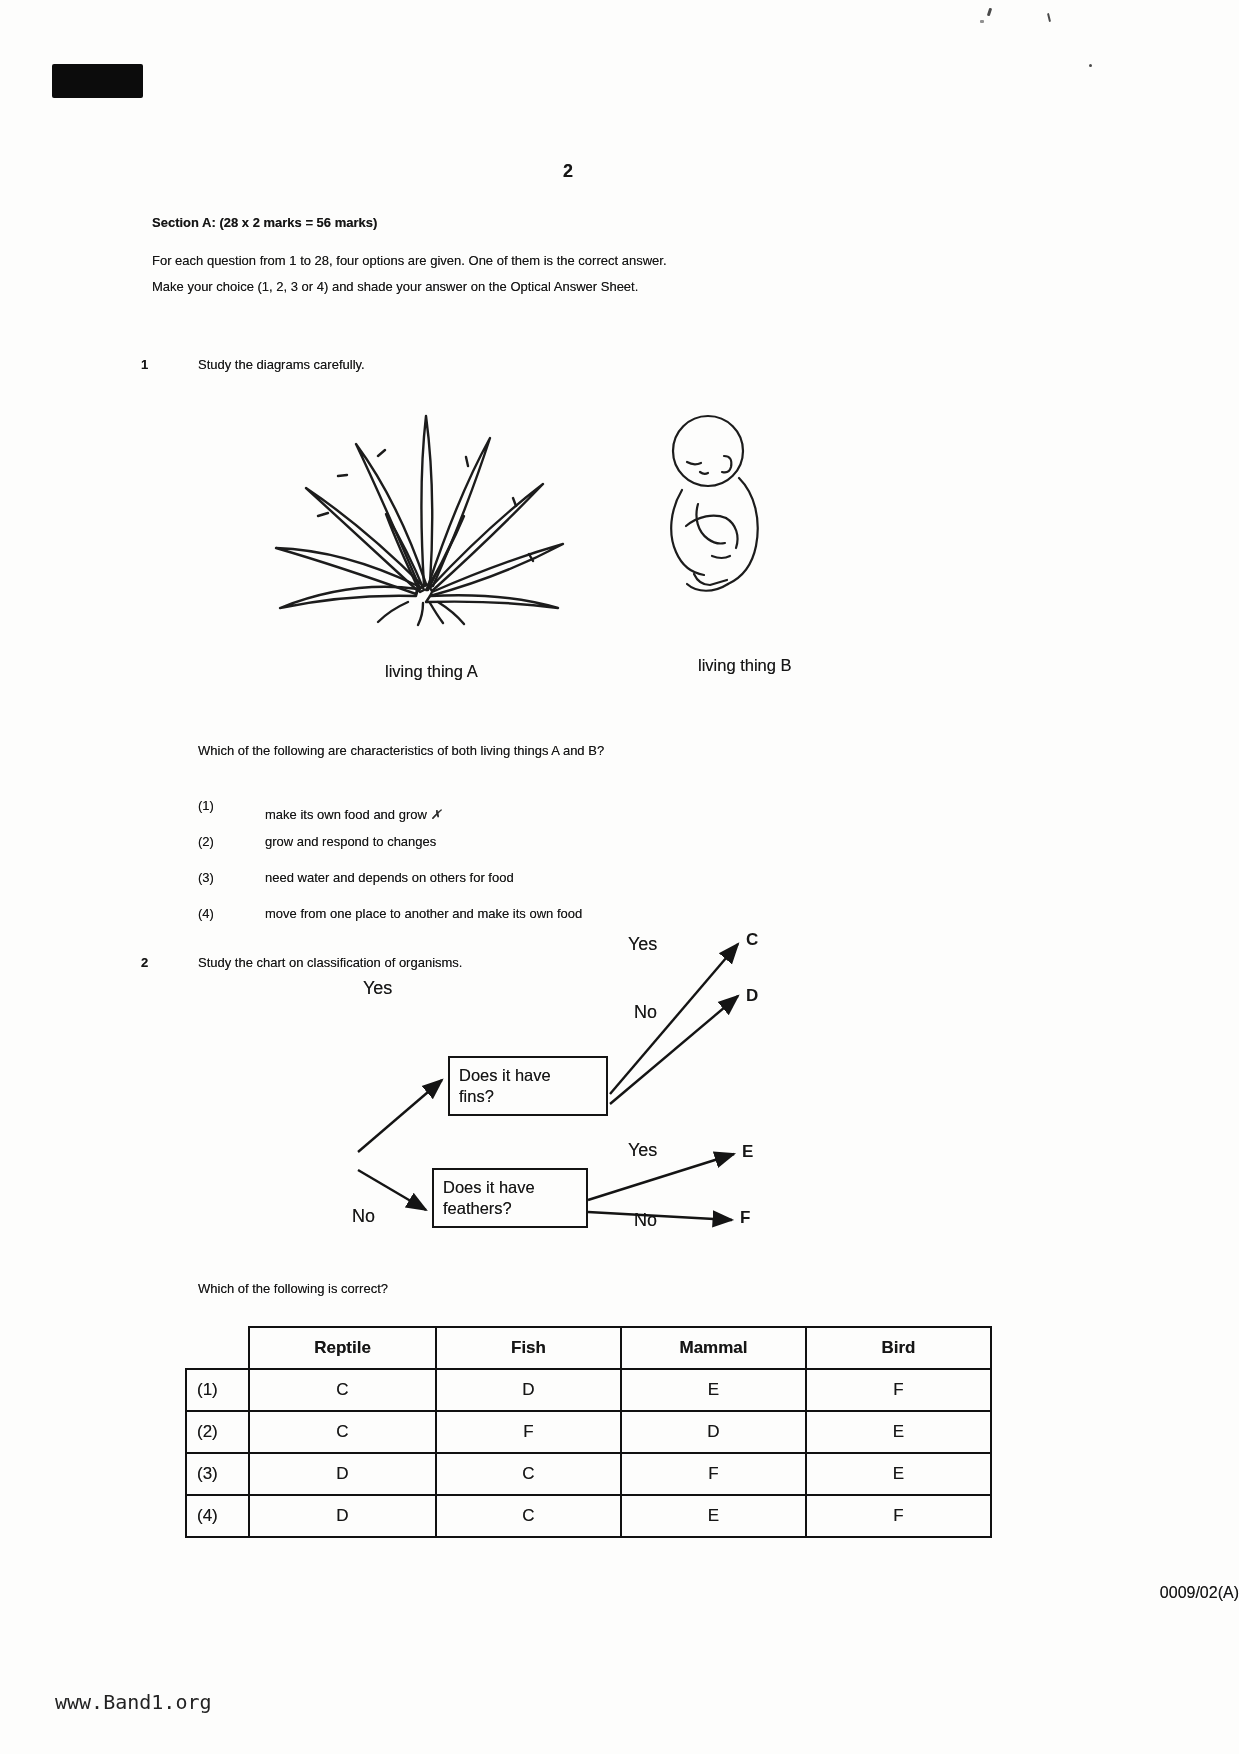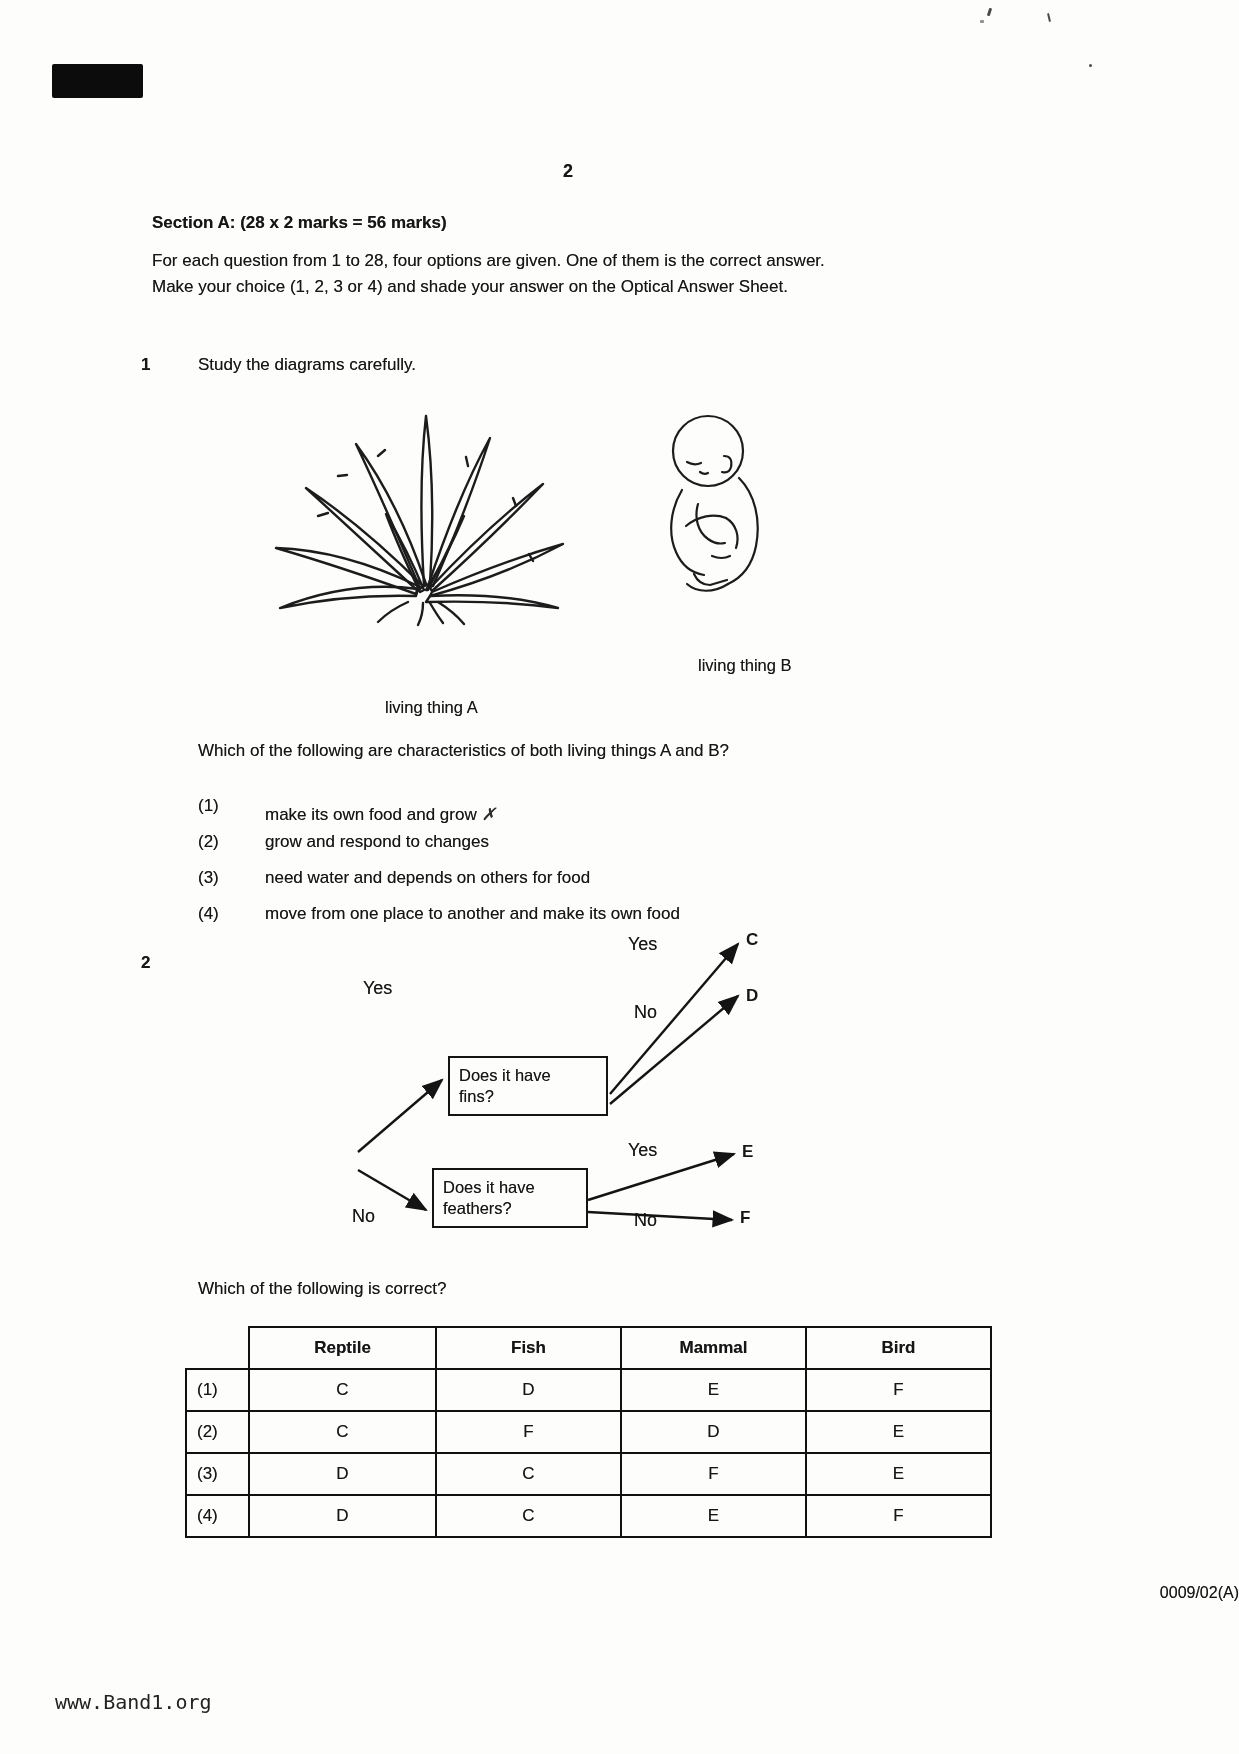--- a/index.html
+++ b/index.html
@@ -2,21 +2,21 @@
 <html><head>
 <meta charset="utf-8">
 <style>
   html,body{margin:0;padding:0;background:#e8e8e8;}
   .page{
     position:relative;width:1239px;height:1754px;margin:0 auto;
     background:#fdfdfc;overflow:hidden;
     font-family:"Liberation Sans",sans-serif;color:#161616;
   }
   .abs{position:absolute;}
-  .txt{font-size:17px;line-height:26px;text-shadow:0 0 .5px rgba(0,0,0,.55);}
+  .txt{font-size:13px;line-height:26px;text-shadow:0 0 .5px rgba(0,0,0,.55);}
   .bold{font-weight:bold;}
   .redact{background:#0c0c0c;border-radius:2px;}
   .artifact{background:#4a4a4a;border-radius:1px;}
   .caption{font-size:16.5px;text-shadow:0 0 .5px rgba(0,0,0,.5);}
   .qnum{font-weight:bold;}
   .flowbox{
     position:absolute;border:2px solid #141414;background:#fdfdfc;
     font-size:16.5px;line-height:21px;padding:7px 9px;white-space:pre-line;
     text-shadow:0 0 .5px rgba(0,0,0,.55);
   }
@@ -91,40 +91,41 @@
         <path d="M40,84 C28,104 26,128 34,146 C40,160 50,167 62,169"></path>
         <path d="M44,120 C56,110 72,107 84,112"></path>
         <path d="M84,112 C94,118 98,130 94,142"></path>
         <path d="M56,98 C52,112 56,126 66,133 q8,6 17,4"></path>
         <path d="M52,168 q5,11 16,11 l17,-5"></path>
         <path d="M70,150 q10,4 18,0"></path>
       </g>
     </svg>
   </div>
 
-  <div class="abs caption" style="left:385px;top:662px;margin-top:36px;">living thing A</div>
+  <div class="abs caption" style="left:385px;top:662px;">living thing A</div>
   <div class="abs caption" style="left:698px;top:656px;">living thing B</div>
 
   <div class="abs txt" style="left:198px;top:738px;">Which of the following are characteristics of both living things A and B?</div>
 
   <div class="abs" style="left:198px;top:793px;width:800px;">
     <div class="txt" style="position:absolute;left:0;top:0;">(1)</div>
     <div class="txt" style="position:absolute;left:67px;top:0;margin-top:9px;"><span>make its own food and grow</span> <span style="font-style:italic;color:#2c2c2c;">✗</span></div>
 
     <div class="txt" style="position:absolute;left:0;top:36px;">(2)</div>
     <div class="txt" style="position:absolute;left:67px;top:36px;">grow and respond to changes</div>
 
     <div class="txt" style="position:absolute;left:0;top:72px;">(3)</div>
     <div class="txt" style="position:absolute;left:67px;top:72px;text-align:right;">need water and depends on others for food</div>
 
     <div class="txt" style="position:absolute;left:0;top:108px;">(4)</div>
     <div class="txt" style="position:absolute;left:67px;top:108px;">move from one place to another and make its own food</div>
   </div>
 
   <div class="abs txt qnum" style="left:141px;top:950px;">2</div>
+  <div class="abs txt" style="left:198px;top:950px;">Study the chart on classification of organisms.</div>
 
   <div class="abs" style="left:190px;top:928px;width:820px;height:340px;">
     <svg class="abs" style="left:0;top:0;" width="820" height="340" viewBox="0 0 820 340">
       <defs>
         <marker id="ah" viewBox="0 0 10 8" refX="9" refY="4" markerWidth="9" markerHeight="8" orient="auto">
           <path d="M0,0 L10,4 L0,8 Z" fill="#141414"></path>
         </marker>
       </defs>
       <g stroke="#141414" stroke-width="2.4" fill="none">
         <line x1="168" y1="224" x2="252" y2="152" marker-end="url(#ah)"></line>

